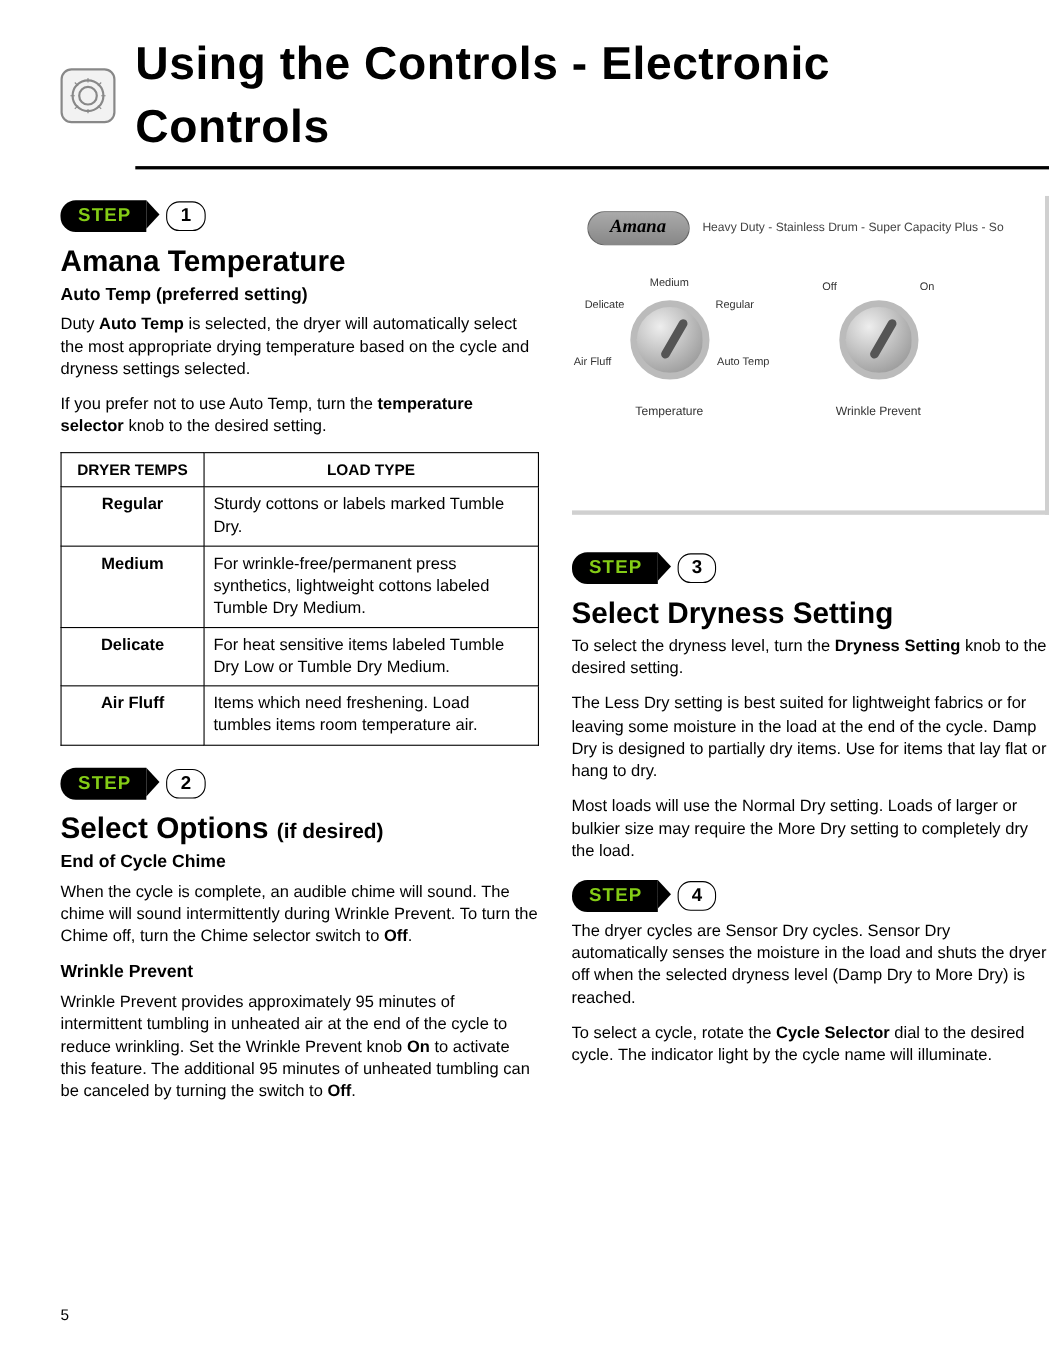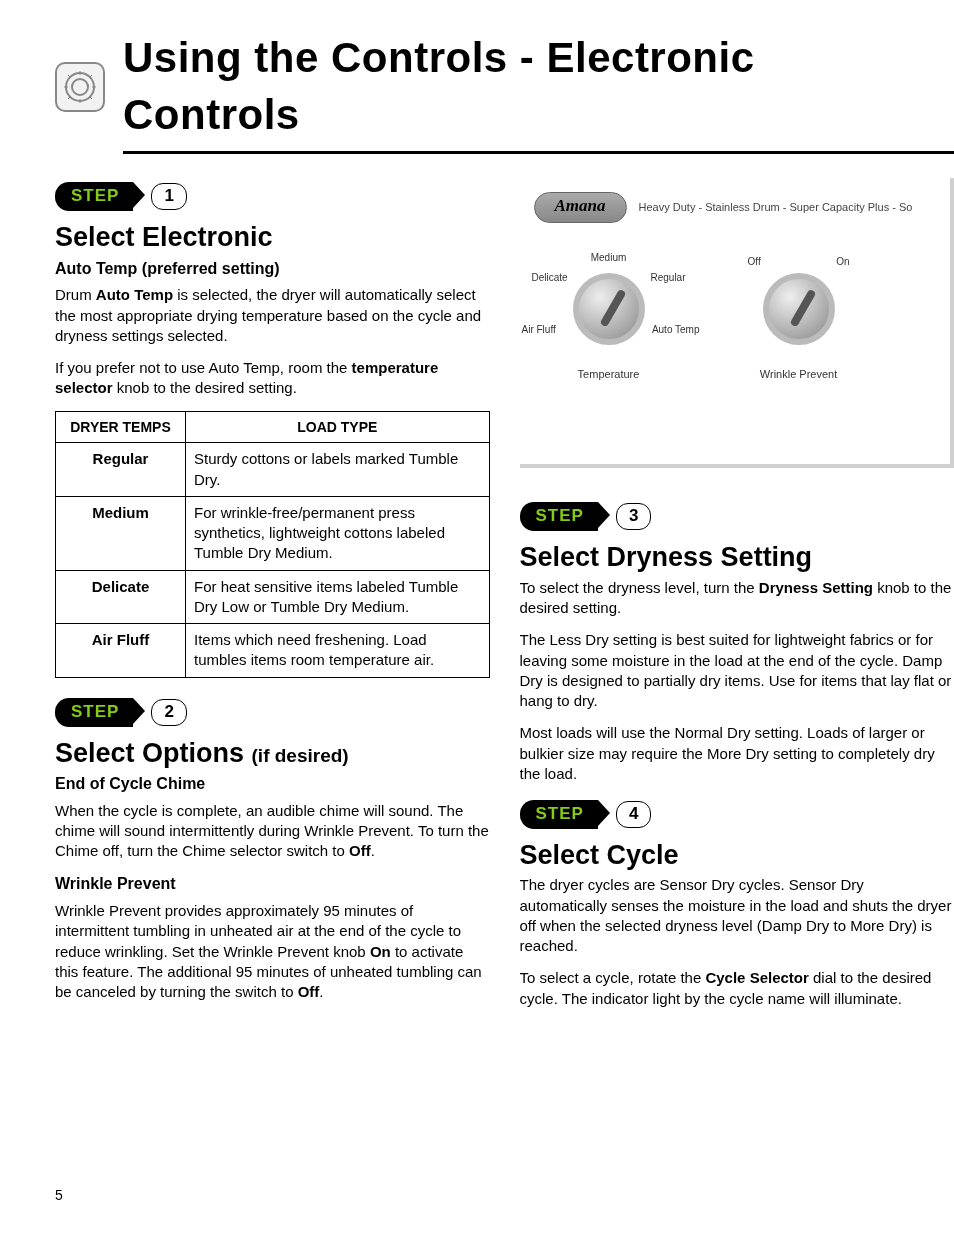--- a/index.html
+++ b/index.html
@@ -200,28 +200,28 @@
 
 <div class="columns">
 
   <div class="col">
 
     <div class="step-badge">
       <span class="step-pill">STEP</span>
       <span class="step-num">1</span>
     </div>
 
-    <h2 class="section-heading">Select Electronic</h2>
+    <h2 class="section-heading">Amana Temperature</h2>
     <h3 class="sub-heading">Auto Temp (preferred setting)</h3>
 
     <p class="body">
-      <span>Drum </span><strong>Auto Temp</strong><span> is selected, the dryer will automatically select the most appropriate drying temperature based on the cycle and dryness settings selected.</span>
-    </p>
-    <p class="body">
-      <span>If you prefer not to use Auto Temp, room the </span><strong>temperature selector</strong><span> knob to the desired setting.</span>
+      <span>Duty </span><strong>Auto Temp</strong><span> is selected, the dryer will automatically select the most appropriate drying temperature based on the cycle and dryness settings selected.</span>
+    </p>
+    <p class="body">
+      <span>If you prefer not to use Auto Temp, turn the </span><strong>temperature selector</strong><span> knob to the desired setting.</span>
     </p>
 
     <table class="temps">
       <tbody>
           <tr>
         <th>DRYER TEMPS</th>
         <th>LOAD TYPE</th>
       </tr>
       <tr>
         <td class="label">Regular</td>
@@ -294,21 +294,20 @@
     <p class="body">
       <span>To select the dryness level, turn the </span><strong>Dryness Setting</strong><span> knob to the desired setting.</span>
     </p>
     <p class="body">The Less Dry setting is best suited for lightweight fabrics or for leaving some moisture in the load at the end of the cycle. Damp Dry is designed to partially dry items. Use for items that lay flat or hang to dry.</p>
     <p class="body">Most loads will use the Normal Dry setting. Loads of larger or bulkier size may require the More Dry setting to completely dry the load.</p>
 
     <div class="step-badge">
       <span class="step-pill">STEP</span>
       <span class="step-num">4</span>
     </div>
-    <h2 class="section-heading">Select Cycle</h2>
     <p class="body">The dryer cycles are Sensor Dry cycles. Sensor Dry automatically senses the moisture in the load and shuts the dryer off when the selected dryness level (Damp Dry to More Dry) is reached.</p>
     <p class="body">
       <span>To select a cycle, rotate the </span><strong>Cycle Selector</strong><span> dial to the desired cycle. The indicator light by the cycle name will illuminate.</span>
     </p>
 
   </div>
 </div>
 
 <div class="page-num">5</div>
 

